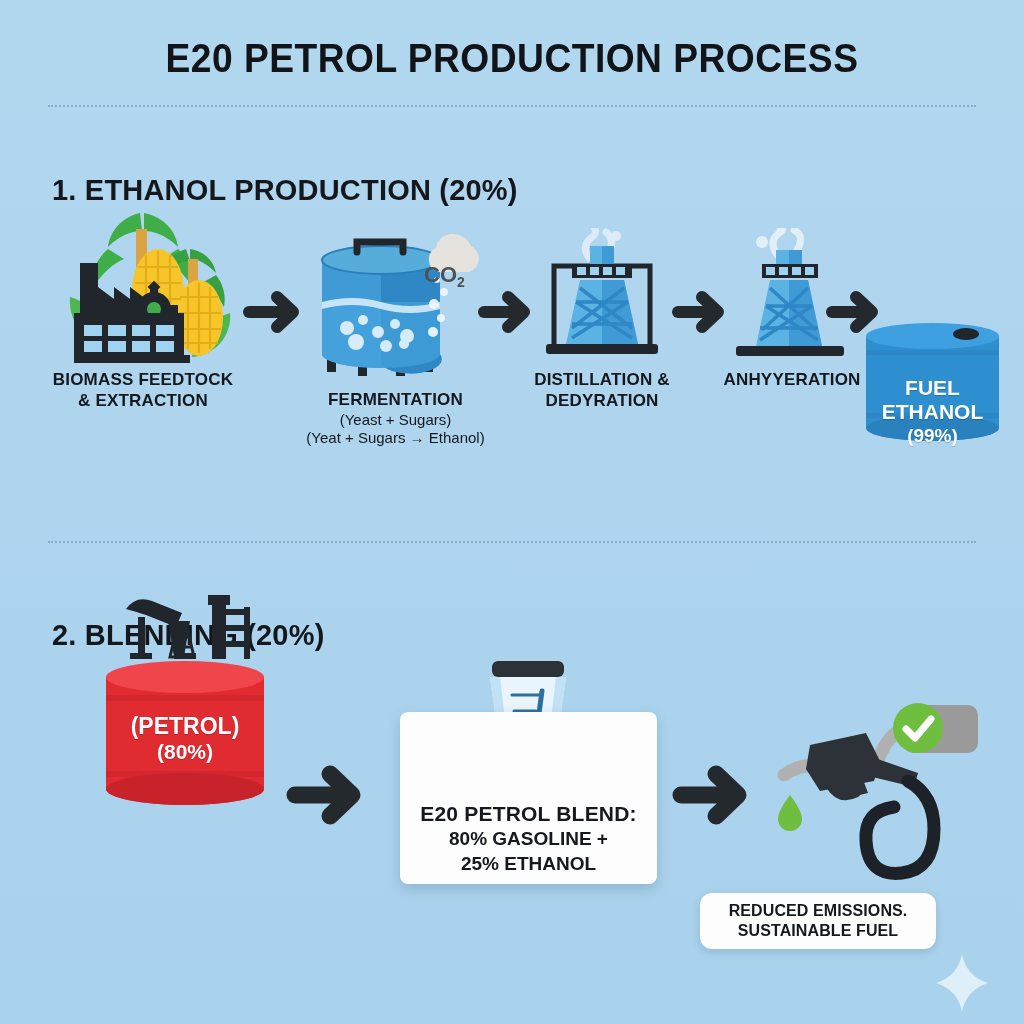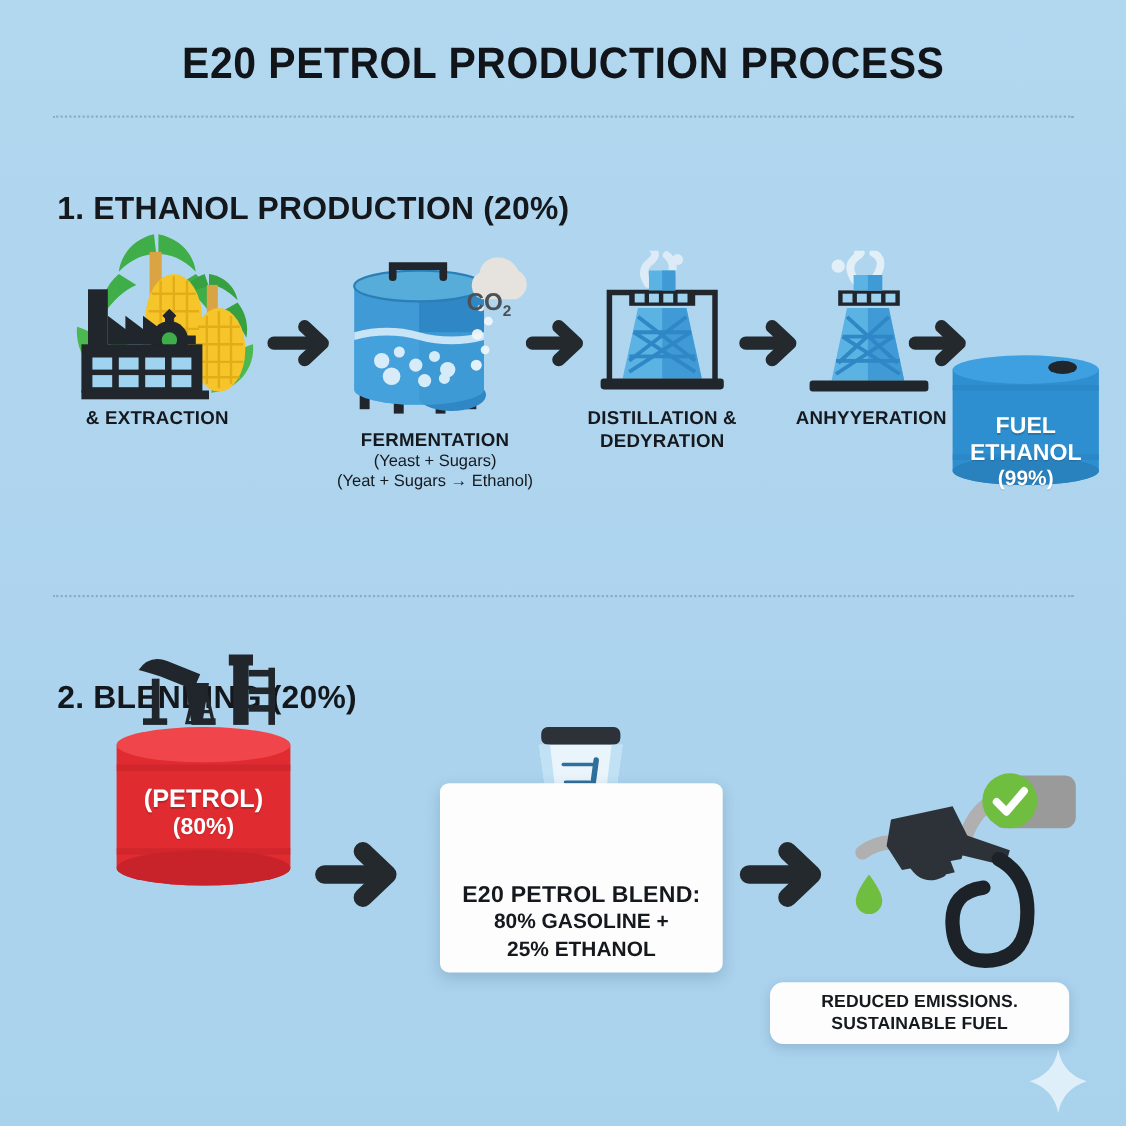--- a/index.html
+++ b/index.html
@@ -117,21 +117,21 @@
     line-height: 1.3;
   }
   .blend-text .l1 { font-size: 21px; font-weight: bold; letter-spacing: 0.2px; }
   .blend-text .l2, .blend-text .l3 { font-size: 19px; font-weight: bold; }
 
   
   .emissions-pill {
     position: absolute;
     left: 700px;
     top: 893px;
-    width: 272px;
+    width: 236px;
     height: 56px;
     background: #fdfdfd;
     border-radius: 12px;
     box-shadow: 0 3px 10px rgba(20,50,80,0.16);
     display: flex;
     flex-direction: column;
     align-items: center;
     justify-content: center;
     line-height: 1.24;
   }
@@ -225,20 +225,21 @@
         <rect x="104" y="120" width="18" height="11"></rect>
         <rect x="32" y="136" width="18" height="11"></rect>
         <rect x="56" y="136" width="18" height="11"></rect>
         <rect x="80" y="136" width="18" height="11"></rect>
         <rect x="104" y="136" width="18" height="11"></rect>
       </g>
     </svg>
   </div>
 
   <div class="caption" style="left:18px; top:370px; width:250px;">
+    <div class="main">BIOMASS FEEDTOCK</div>
     <div class="main">&amp; EXTRACTION</div>
   </div>
 
   <div class="arrow" style="left:243px; top:288px;">
     <svg width="62" height="48" viewBox="0 0 62 48">
       <g stroke="#24292e" stroke-width="12" stroke-linecap="round" fill="none">
         <line x1="6" y1="24" x2="44" y2="24"></line>
         <polyline points="34,9 50,24 34,39" stroke-linejoin="round"></polyline>
       </g>
     </svg>

